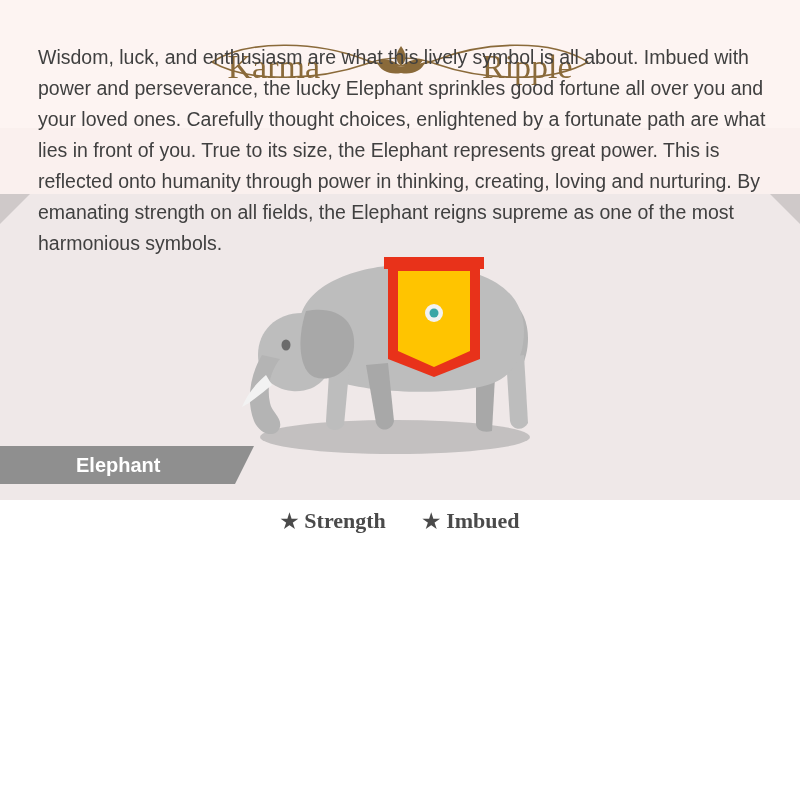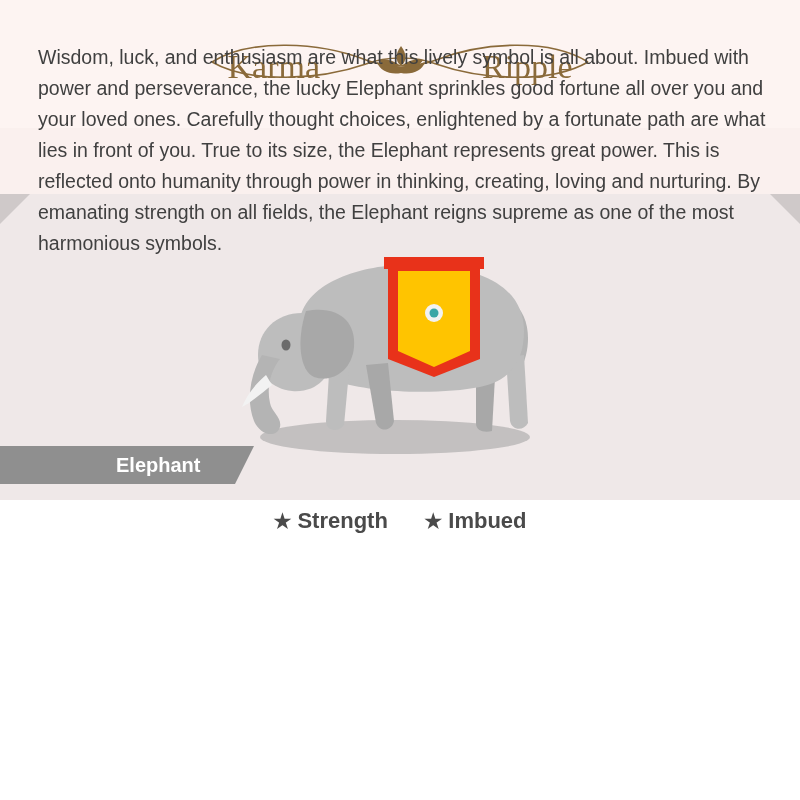--- a/index.html
+++ b/index.html
@@ -138,21 +138,21 @@
     height: 38px;
     background: #8f8f8f;
     z-index: 4;
     display: flex;
     align-items: center;
   }
   .label-tag .tag-text {
     color: #ffffff;
     font-size: 20px;
     font-weight: bold;
-    padding-left: 116px;
+    padding-left: 76px;
   }
   .label-tag:after {
     content: "";
     position: absolute;
     right: -19px;
     top: 0;
     width: 0; height: 0;
     border-left: 19px solid #8f8f8f;
     border-bottom: 38px solid transparent;
   }
@@ -165,20 +165,21 @@
     width: 800px;
     text-align: center;
     z-index: 4;
   }
   .kw {
     display: inline-block;
     font-size: 22px;
     font-weight: bold;
     color: #4a4a4a;
     margin: 0 16px;
+    font-family: Liberation Serif, serif;
   }
   .kw .star {
     color: #4a4a4a;
     font-size: 20px;
     margin-right: 6px;
   }
 
   
   .body-band {
     position: absolute;

